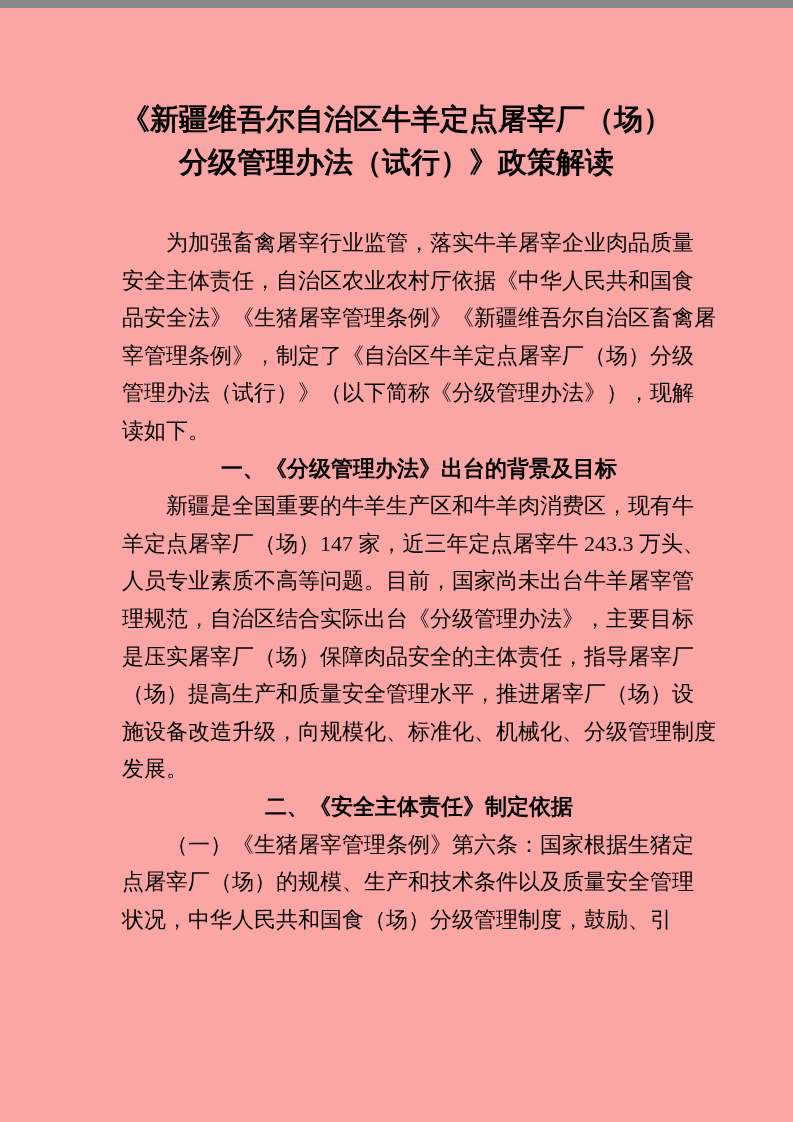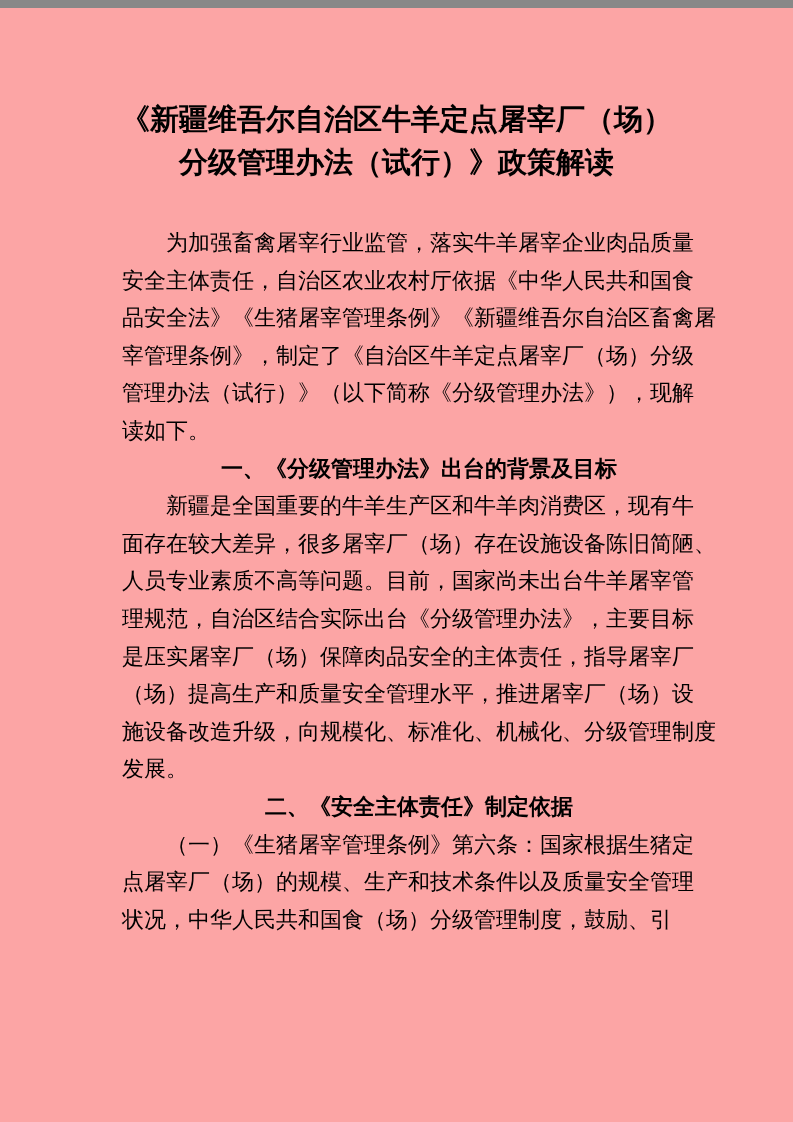--- a/index.html
+++ b/index.html
@@ -65,21 +65,21 @@
       <div class="line">品安全法》《生猪屠宰管理条例》《新疆维吾尔自治区畜禽屠</div>
       <div class="line">宰管理条例》，制定了《自治区牛羊定点屠宰厂（场）分级</div>
       <div class="line">管理办法（试行）》（以下简称《分级管理办法》），现解</div>
       <div class="line end">读如下。</div>
     </div>
 
     <div class="heading">一、《分级管理办法》出台的背景及目标</div>
 
     <div>
       <div class="line first">新疆是全国重要的牛羊生产区和牛羊肉消费区，现有牛</div>
-      <div class="line">面存在较大差异，很多屠宰厂（场）存在设施设备陈旧简陋、</div>
+      <div class="line">羊定点屠宰厂（场）147 家，近三年定点屠宰牛 243.3 万头、</div>
       <div class="line">人员专业素质不高等问题。目前，国家尚未出台牛羊屠宰管</div>
       <div class="line">理规范，自治区结合实际出台《分级管理办法》，主要目标</div>
       <div class="line">是压实屠宰厂（场）保障肉品安全的主体责任，指导屠宰厂</div>
       <div class="line">（场）提高生产和质量安全管理水平，推进屠宰厂（场）设</div>
       <div class="line">施设备改造升级，向规模化、标准化、机械化、分级管理制度</div>
       <div class="line end">发展。</div>
     </div>
 
     <div class="heading">二、《安全主体责任》制定依据</div>
 

